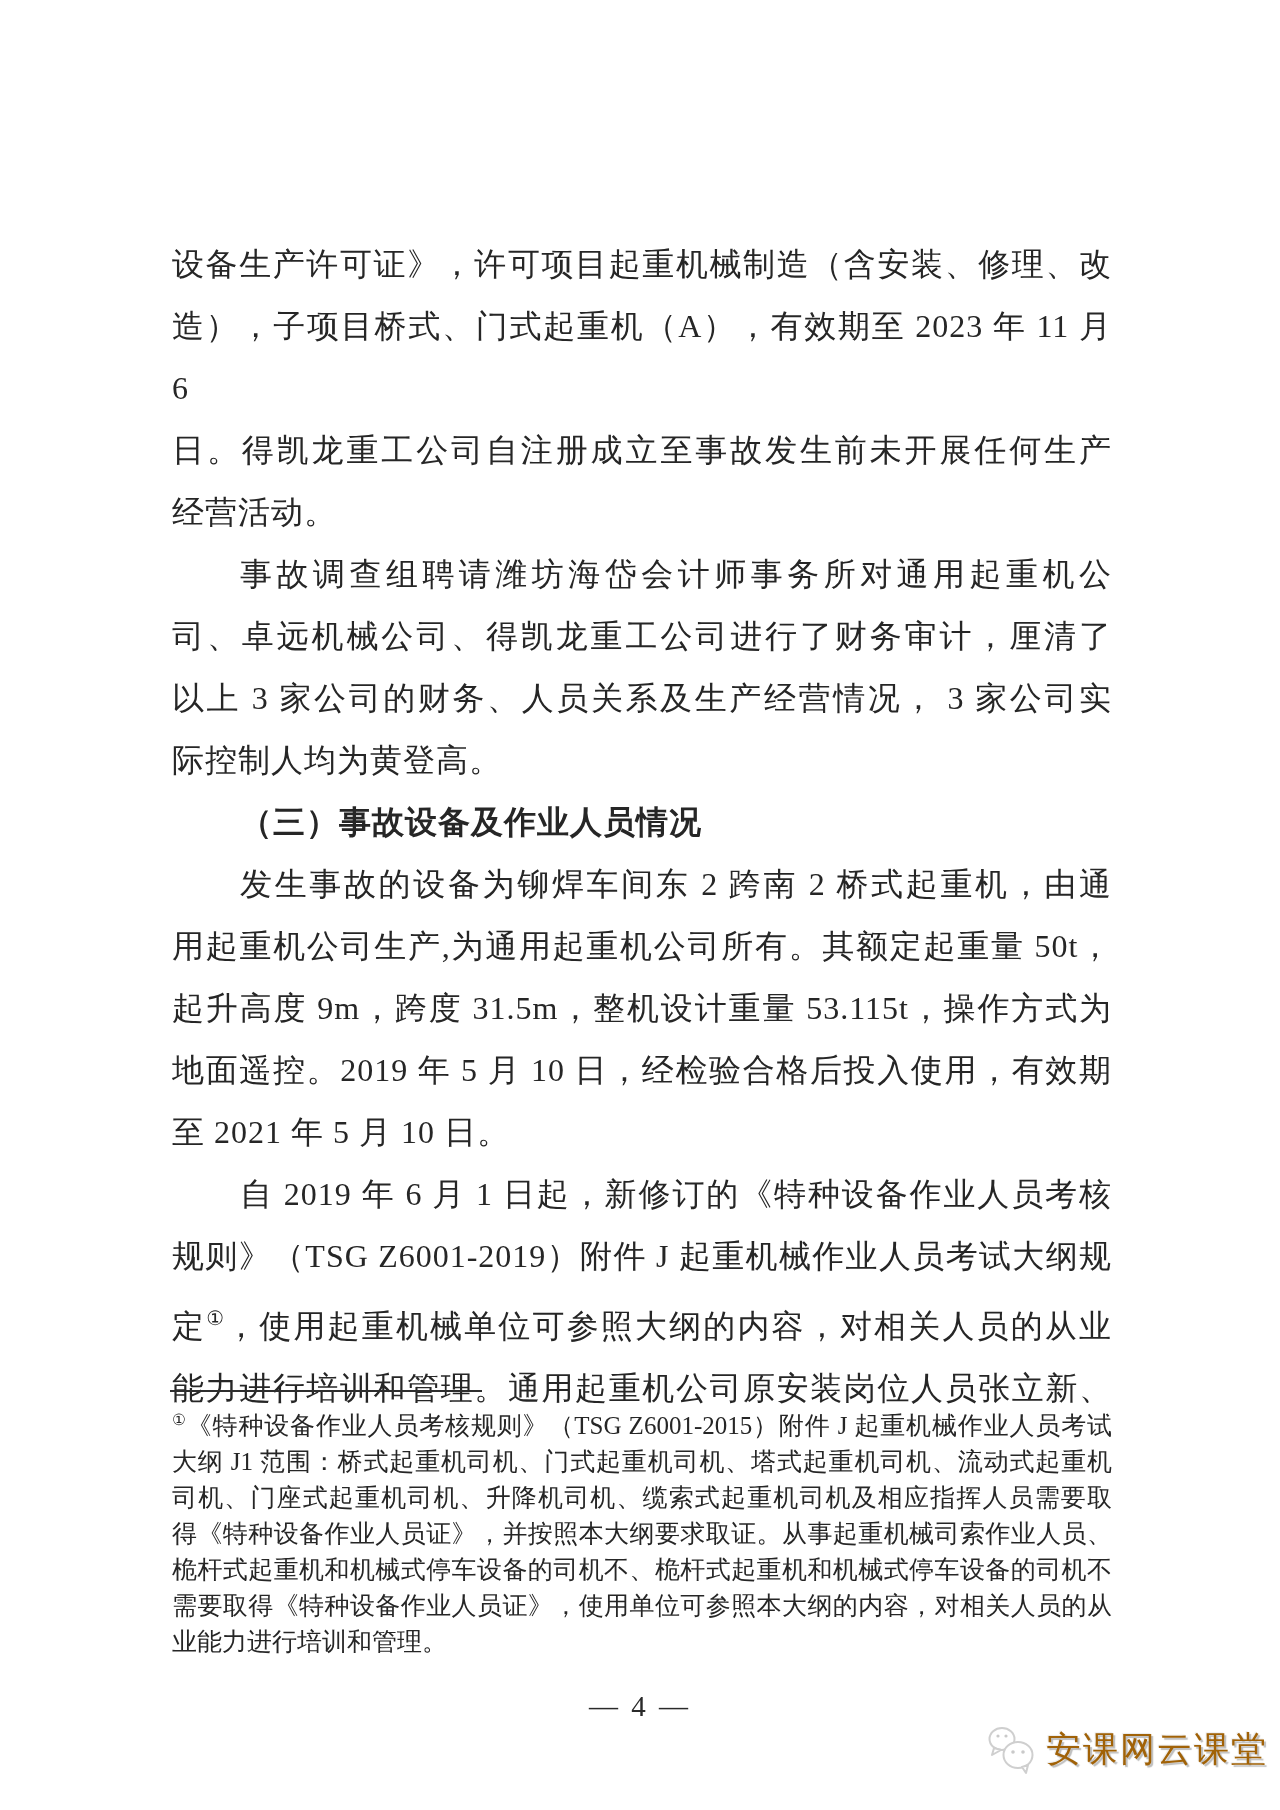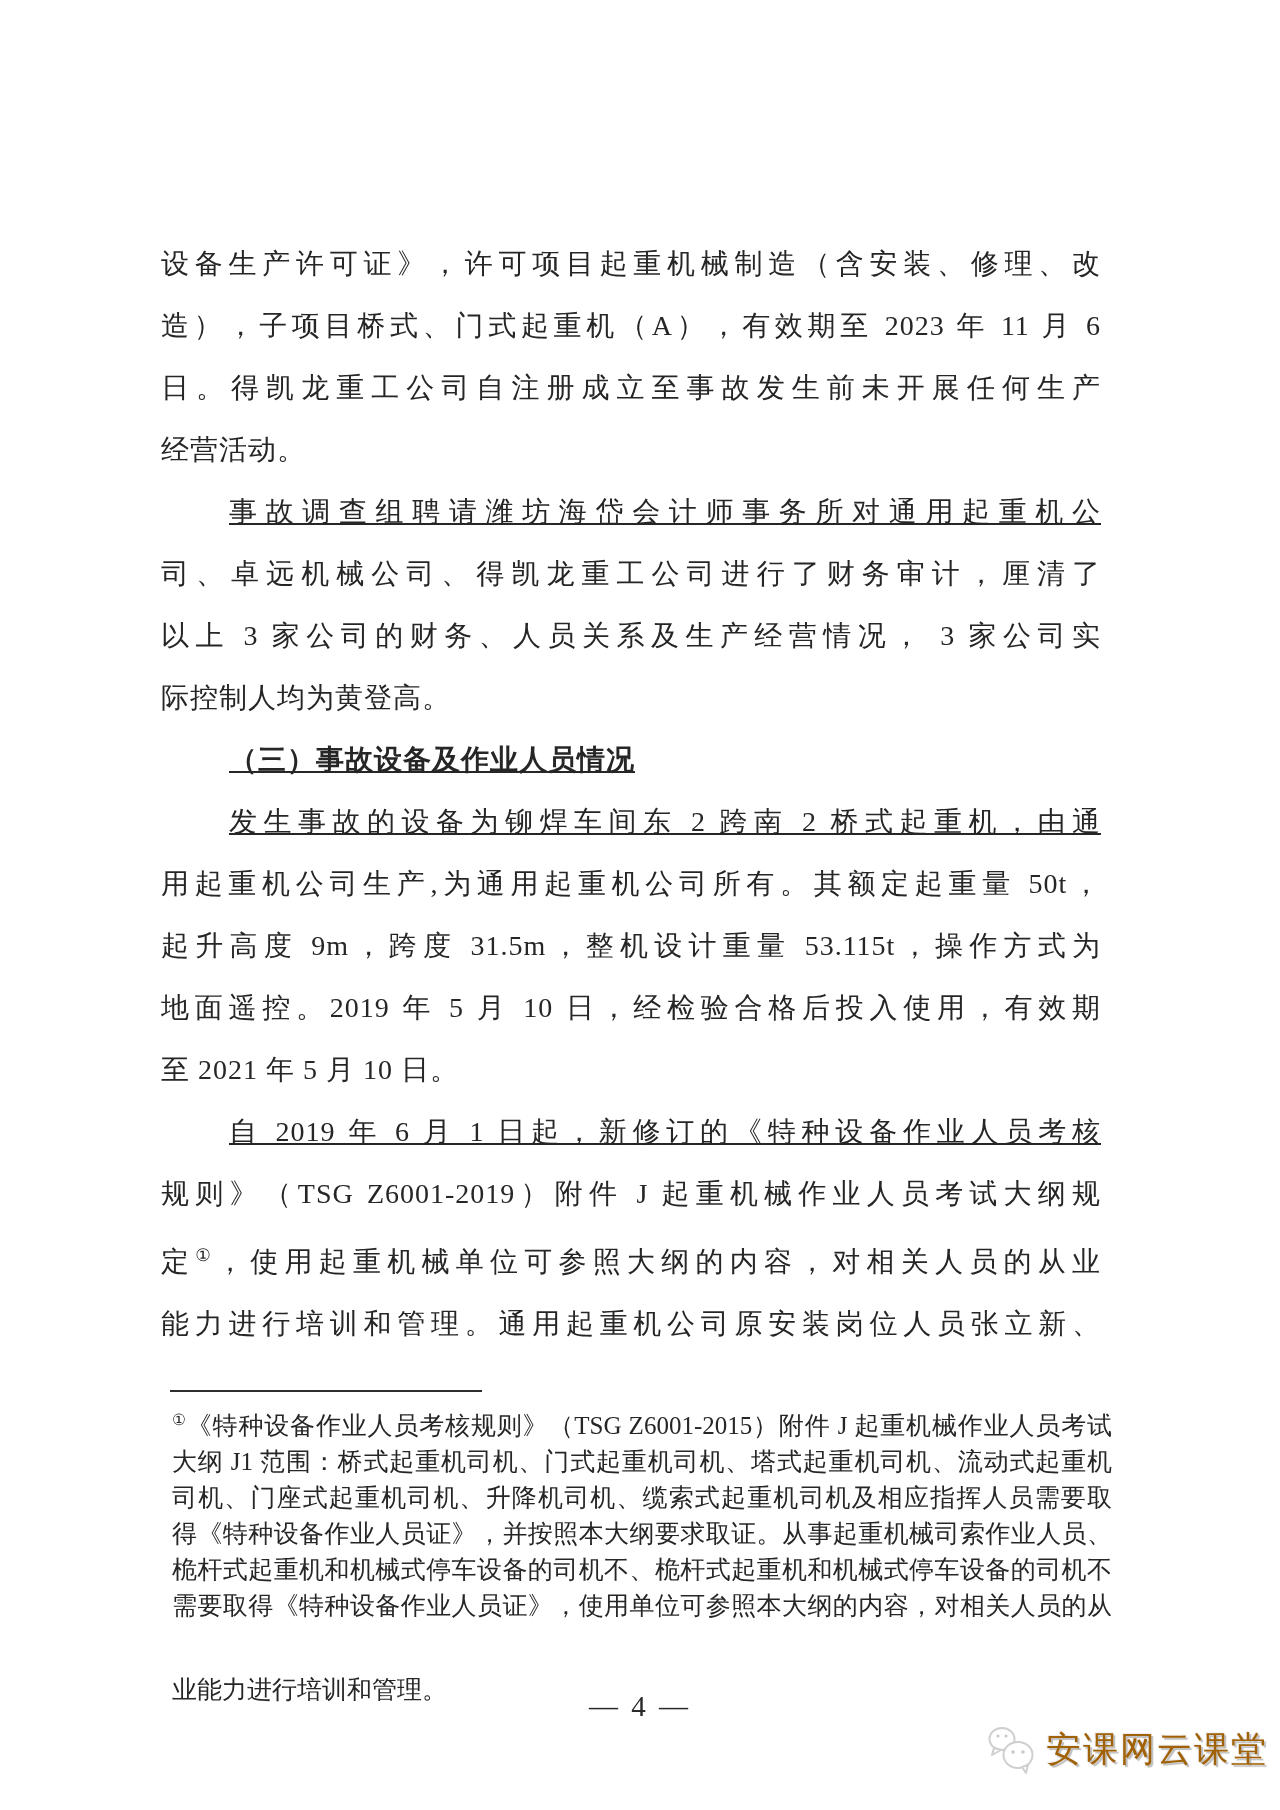--- a/index.html
+++ b/index.html
@@ -12,37 +12,36 @@
     width: 1280px;
     height: 1810px;
     background: #ffffff;
     overflow: hidden;
     font-family: "Liberation Serif", "DejaVu Serif", serif;
     color: #262626;
   }
   
   #body-block {
     position: absolute;
-    left: 161px;
+    left: 172px;
     top: 233px;
     width: 940px;
-    font-size: 28px;
+    font-size: 32px;
     line-height: 62px;
   }
   .body-line {
     text-align: justify;
     text-align-last: justify;
     letter-spacing: 1px;
   }
   .body-line.para-end {
     text-align-last: left;
   }
   .body-line.indent {
     text-indent: 68px;
-    text-decoration: underline;
   }
   .body-line.bold {
     font-weight: bold;
     text-align-last: left;
   }
   .sup {
     font-size: 0.62em;
     vertical-align: super;
     letter-spacing: 0;
   }
@@ -61,21 +60,20 @@
     width: 940px;
     font-size: 25px;
     line-height: 36px;
   }
   .footnote-line {
     text-align: justify;
     text-align-last: justify;
   }
   .footnote-line.para-end {
     text-align-last: left;
-    margin-top: 48px;
   }
   
   #page-number {
     position: absolute;
     left: 0;
     top: 1690px;
     width: 100%;
     text-align: center;
     font-size: 29px;
     letter-spacing: 3px;

